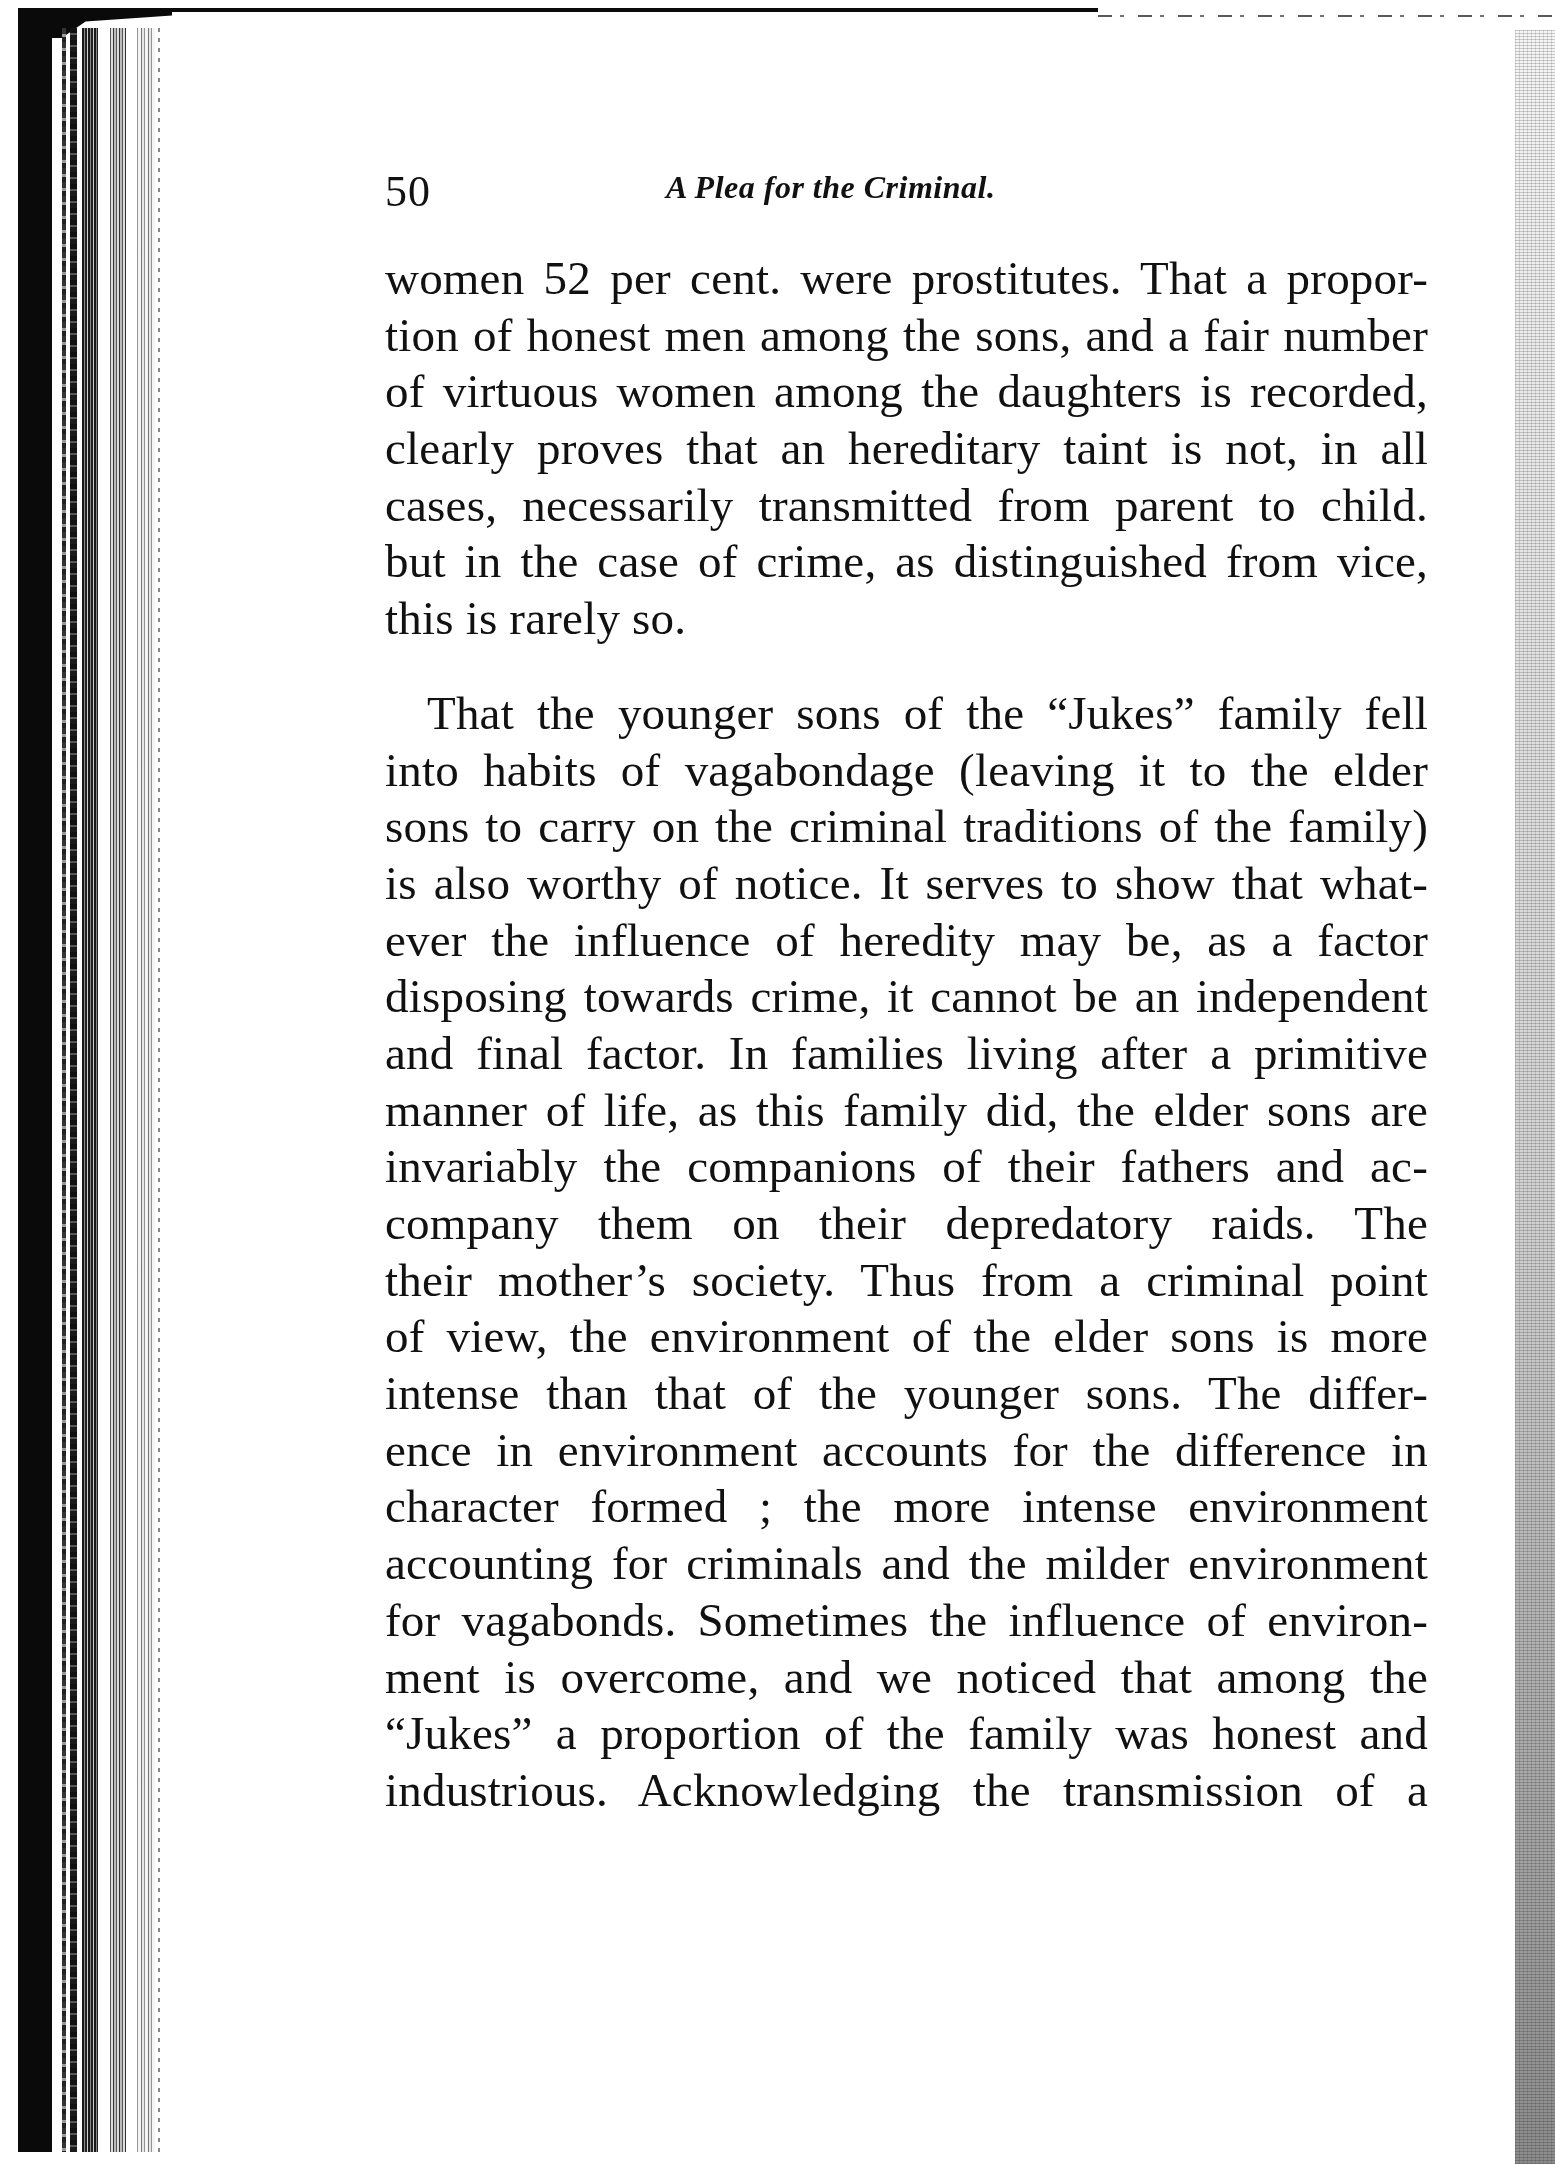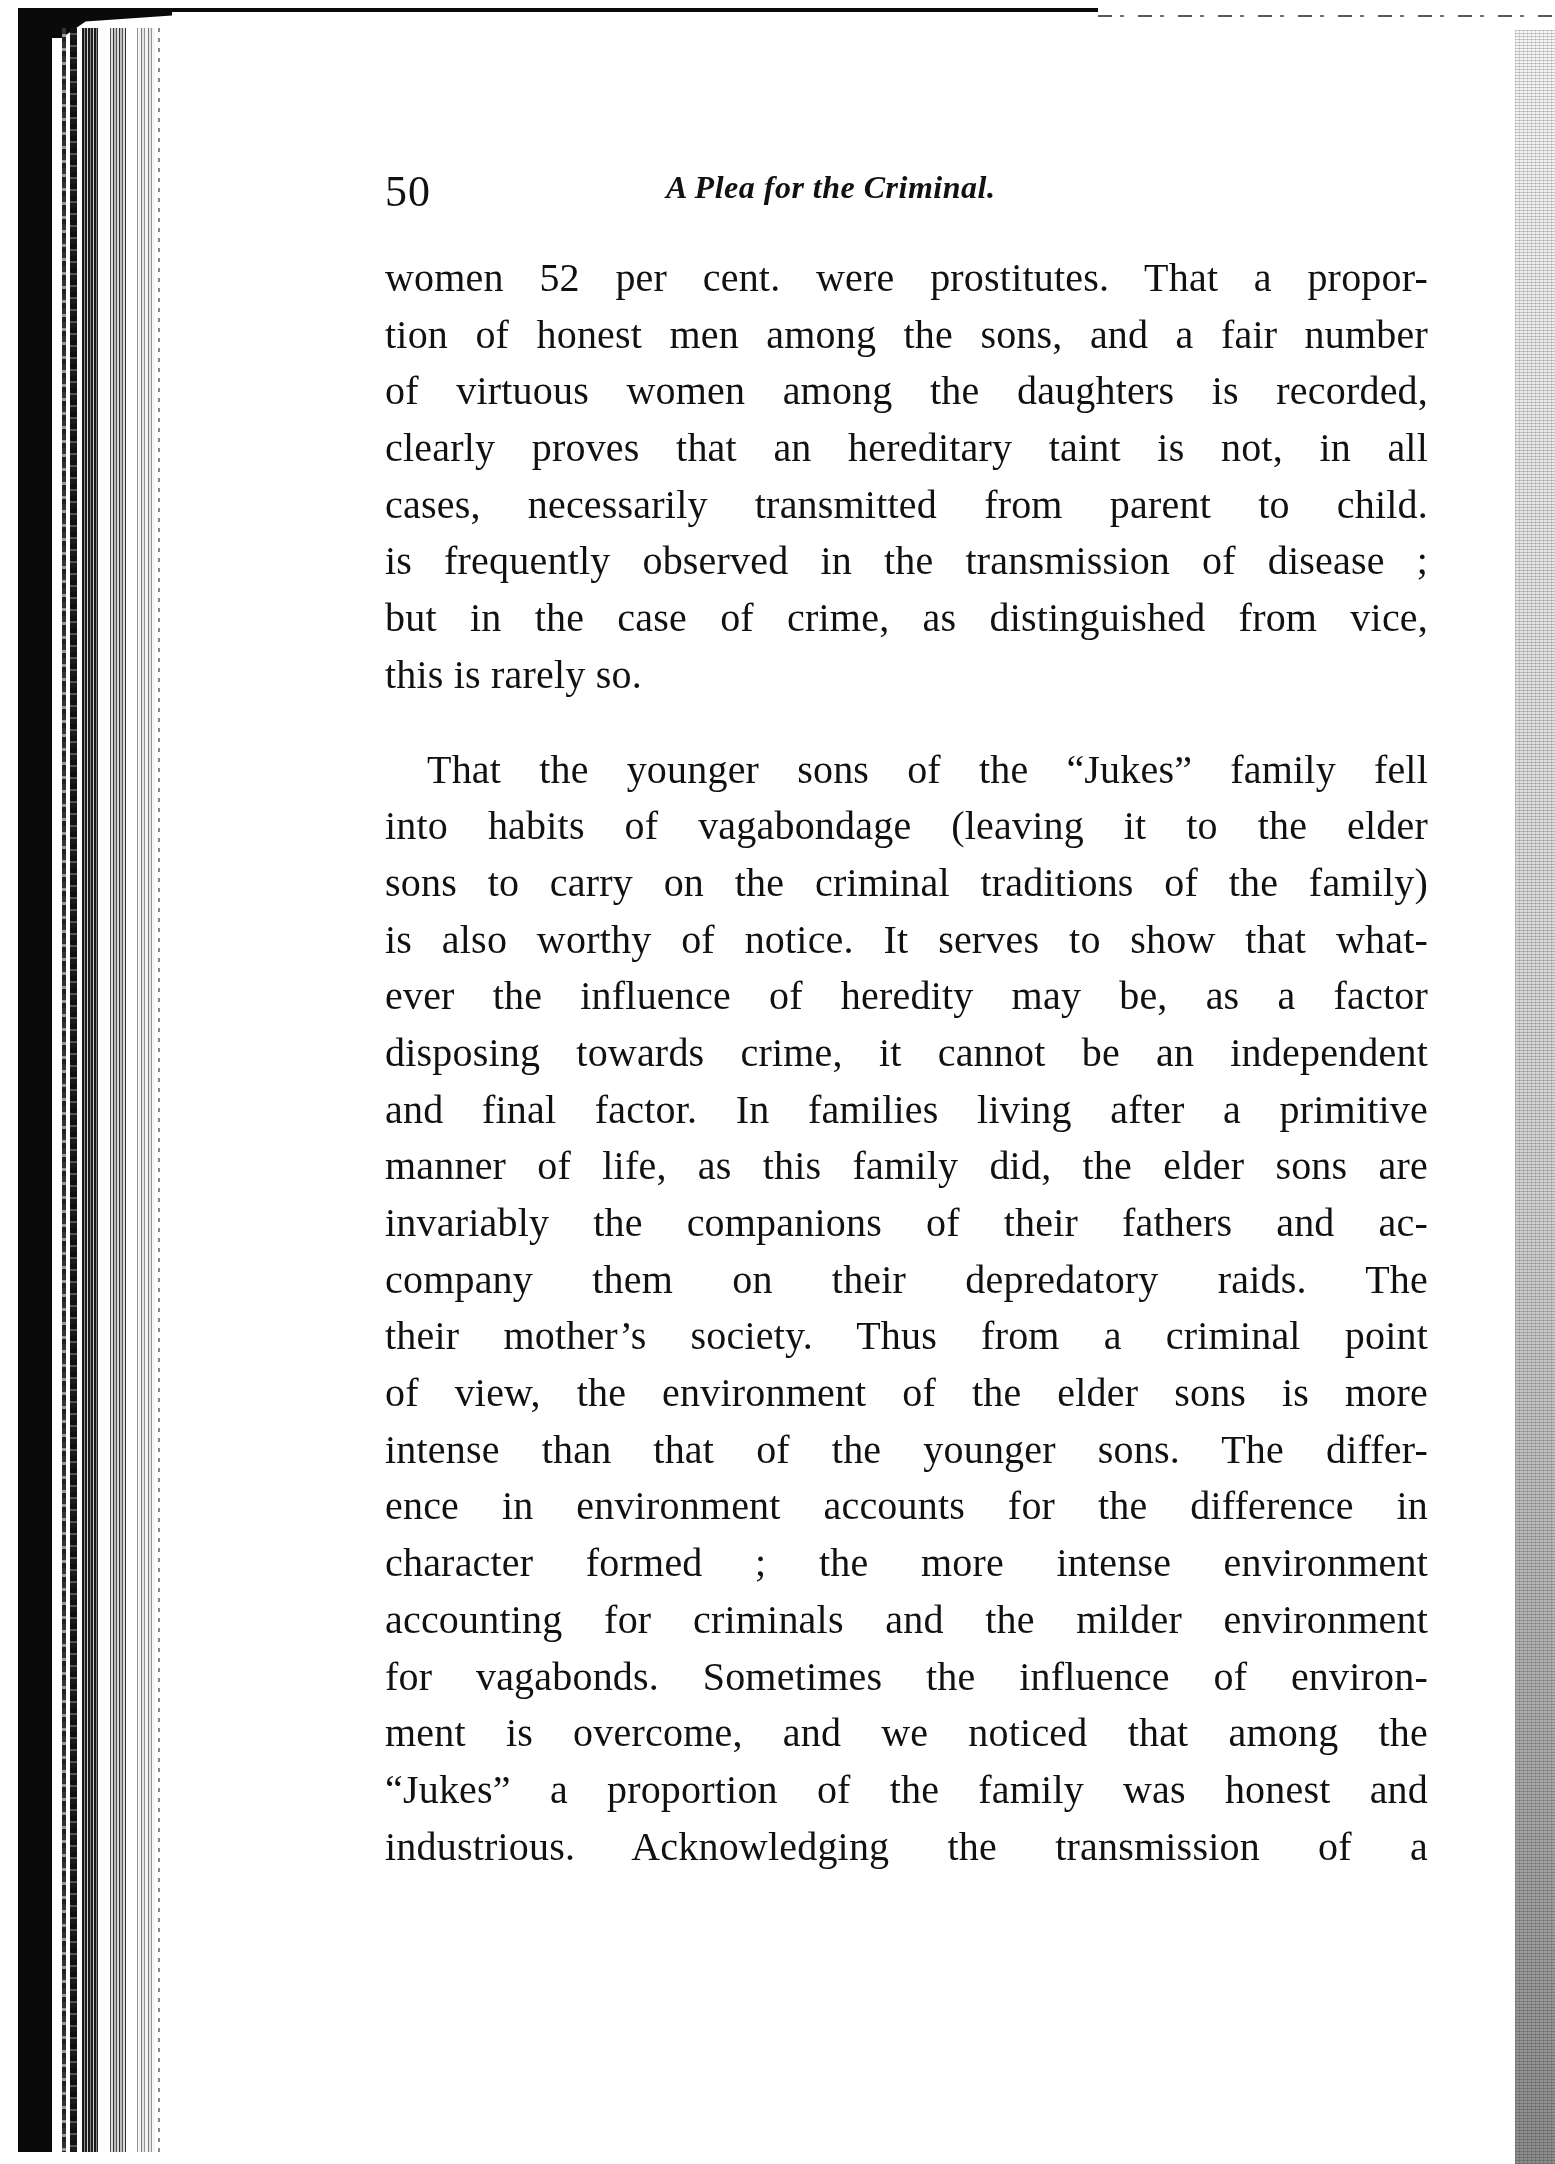--- a/index.html
+++ b/index.html
@@ -99,21 +99,21 @@
     
     .body-text {
       position: absolute;
       left: 385px; top: 250px;
       width: 1043px;
     }
     .line {
       display: block;
       height: 56.7px;
       line-height: 56.7px;
-      font-size: 40px;
+      font-size: 47px;
       white-space: nowrap;
       text-align: justify;
       text-align-last: justify;
       letter-spacing: 0.2px;
     }
     .line.last {
       text-align-last: left;
     }
     .line.indent {
       padding-left: 42px;
@@ -140,21 +140,20 @@
   <span class="running-title">A Plea for the Criminal.</span>
 </div>
 
 <div class="body-text">
   <div>
     <span class="line">women 52 per cent. were prostitutes.   That a propor-</span>
     <span class="line">tion of honest men among the sons, and a fair number</span>
     <span class="line">of virtuous women among the daughters is recorded,</span>
     <span class="line">clearly proves that an hereditary taint is not, in all</span>
     <span class="line">cases, necessarily transmitted from parent to child.</span>
-    <span class="line">is frequently observed in the transmission of disease ;</span>
     <span class="line">but in the case of crime, as distinguished from vice,</span>
     <span class="line last">this is rarely so.</span>
   </div>
   <div>
     <span class="line indent">That the younger sons of the “Jukes” family fell</span>
     <span class="line">into habits of vagabondage (leaving it to the elder</span>
     <span class="line">sons to carry on the criminal traditions of the family)</span>
     <span class="line">is also worthy of notice.  It serves to show that what-</span>
     <span class="line">ever the influence of heredity may be, as a factor</span>
     <span class="line">disposing towards crime, it cannot be an independent</span>

